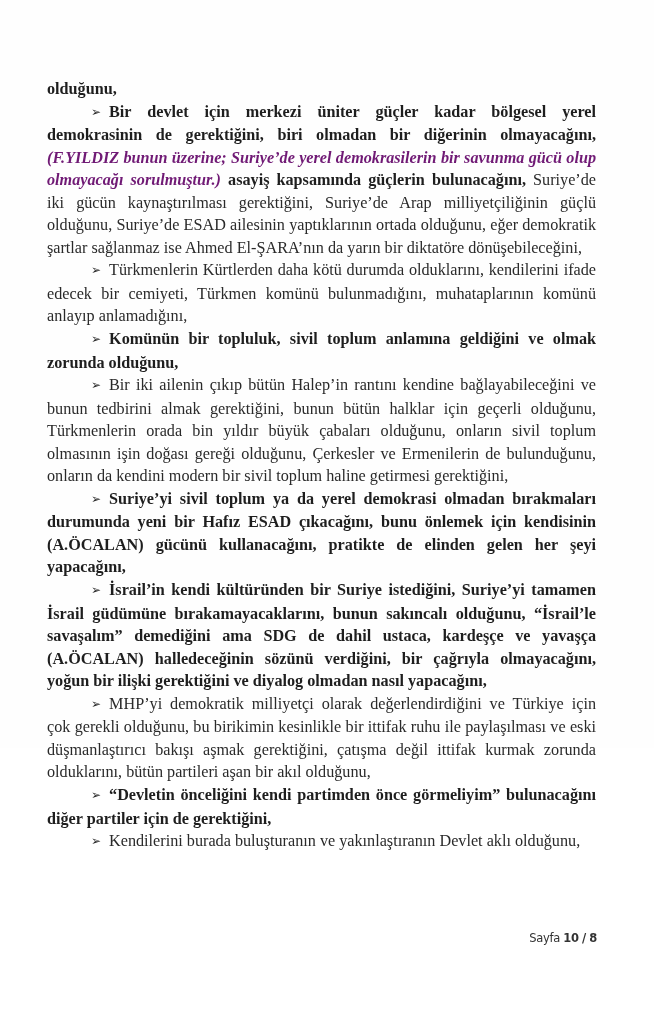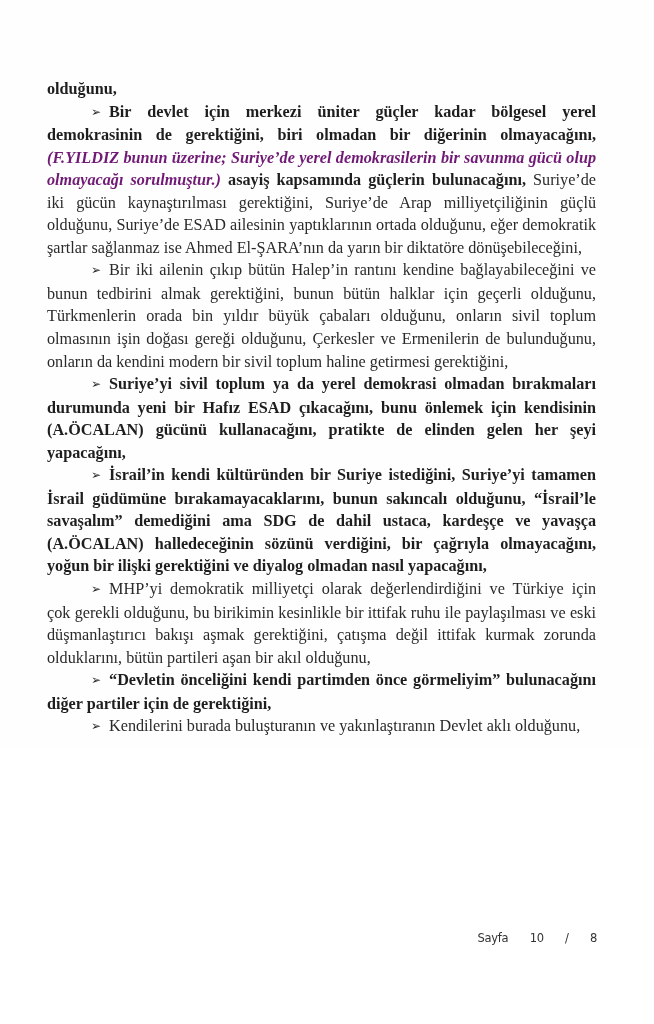--- a/index.html
+++ b/index.html
@@ -19,30 +19,32 @@
   .arrow { display: inline-block; font-size: 12px; margin-right: 8px; position: relative; top: -1px; font-weight: normal; color: #2a2a2a; }
   .b { font-weight: bold; color: #1e1e1e; }
   .bi { font-weight: bold; font-style: italic; color: #701a75; }
   .n { font-weight: normal; margin-top: 7px; }
   .justify-last { text-align-last: justify; }
   .footer {
     position: absolute; right: 57px; top: 931px;
     font-family: "DejaVu Sans", "Liberation Sans", sans-serif;
     font-size: 11.5px; color: #333333; letter-spacing: -0.3px;
   }
-  .footer .num { font-weight: normal; margin-left: 18px; }
+  .footer .num { font-weight: bold; }
 </style>
 </head>
 <body>
 
 <div class="page">
   <div class="content">
     <p class="b">olduğunu,</p>
     <div id="items">
         <p class="bullet"><span class="arrow">➢</span><span class="b">Bir devlet için merkezi üniter güçler kadar bölgesel yerel demokrasinin de gerektiğini, biri olmadan bir diğerinin olmayacağını, </span><span class="bi">(F.YILDIZ bunun üzerine; Suriye’de yerel demokrasilerin bir savunma gücü olup olmayacağı sorulmuştur.)</span><span class="b"> asayiş kapsamında güçlerin bulunacağını,</span><span class="n"> Suriye’de iki gücün kaynaştırılması gerektiğini, Suriye’de Arap milliyetçiliğinin güçlü olduğunu, Suriye’de ESAD ailesinin yaptıklarının ortada olduğunu, eğer demokratik şartlar sağlanmaz ise Ahmed El-ŞARA’nın da yarın bir diktatöre dönüşebileceğini,</span></p>
+        <p class="bullet"><span class="arrow">➢</span><span class="n">Türkmenlerin Kürtlerden daha kötü durumda olduklarını, kendilerini ifade edecek bir cemiyeti, Türkmen komünü bulunmadığını, muhataplarının komünü anlayıp anlamadığını,</span></p>
+        <p class="bullet"><span class="arrow">➢</span><span class="b">Komünün bir topluluk, sivil toplum anlamına geldiğini ve olmak zorunda olduğunu,</span></p>
         <p class="bullet"><span class="arrow">➢</span><span class="n">Bir iki ailenin çıkıp bütün Halep’in rantını kendine bağlayabileceğini ve bunun tedbirini almak gerektiğini, bunun bütün halklar için geçerli olduğunu, Türkmenlerin orada bin yıldır büyük çabaları olduğunu, onların sivil toplum olmasının işin doğası gereği olduğunu, Çerkesler ve Ermenilerin de bulunduğunu, onların da kendini modern bir sivil toplum haline getirmesi gerektiğini,</span></p>
         <p class="bullet"><span class="arrow">➢</span><span class="b">Suriye’yi sivil toplum ya da yerel demokrasi olmadan bırakmaları durumunda yeni bir Hafız ESAD çıkacağını, bunu önlemek için kendisinin (A.ÖCALAN) gücünü kullanacağını, pratikte de elinden gelen her şeyi yapacağını,</span></p>
         <p class="bullet"><span class="arrow">➢</span><span class="b">İsrail’in kendi kültüründen bir Suriye istediğini, Suriye’yi tamamen İsrail güdümüne bırakamayacaklarını, bunun sakıncalı olduğunu, “İsrail’le savaşalım” demediğini ama SDG de dahil ustaca, kardeşçe ve yavaşça (A.ÖCALAN) halledeceğinin sözünü verdiğini, bir çağrıyla olmayacağını, yoğun bir ilişki gerektiğini ve diyalog olmadan nasıl yapacağını,</span></p>
         <p class="bullet"><span class="arrow">➢</span><span class="n">MHP’yi demokratik milliyetçi olarak değerlendirdiğini ve Türkiye için çok gerekli olduğunu, bu birikimin kesinlikle bir ittifak ruhu ile paylaşılması ve eski düşmanlaştırıcı bakışı aşmak gerektiğini, çatışma değil ittifak kurmak zorunda olduklarını, bütün partileri aşan bir akıl olduğunu,</span></p>
         <p class="bullet"><span class="arrow">➢</span><span class="b">“Devletin önceliğini kendi partimden önce görmeliyim” bulunacağını diğer partiler için de gerektiğini,</span></p>
         <p class="bullet"><span class="arrow">➢</span><span class="n">Kendilerini burada buluşturanın ve yakınlaştıranın Devlet aklı olduğunu,</span></p>
       </div>
   </div>
   <div class="footer">
     <span>Sayfa</span>

